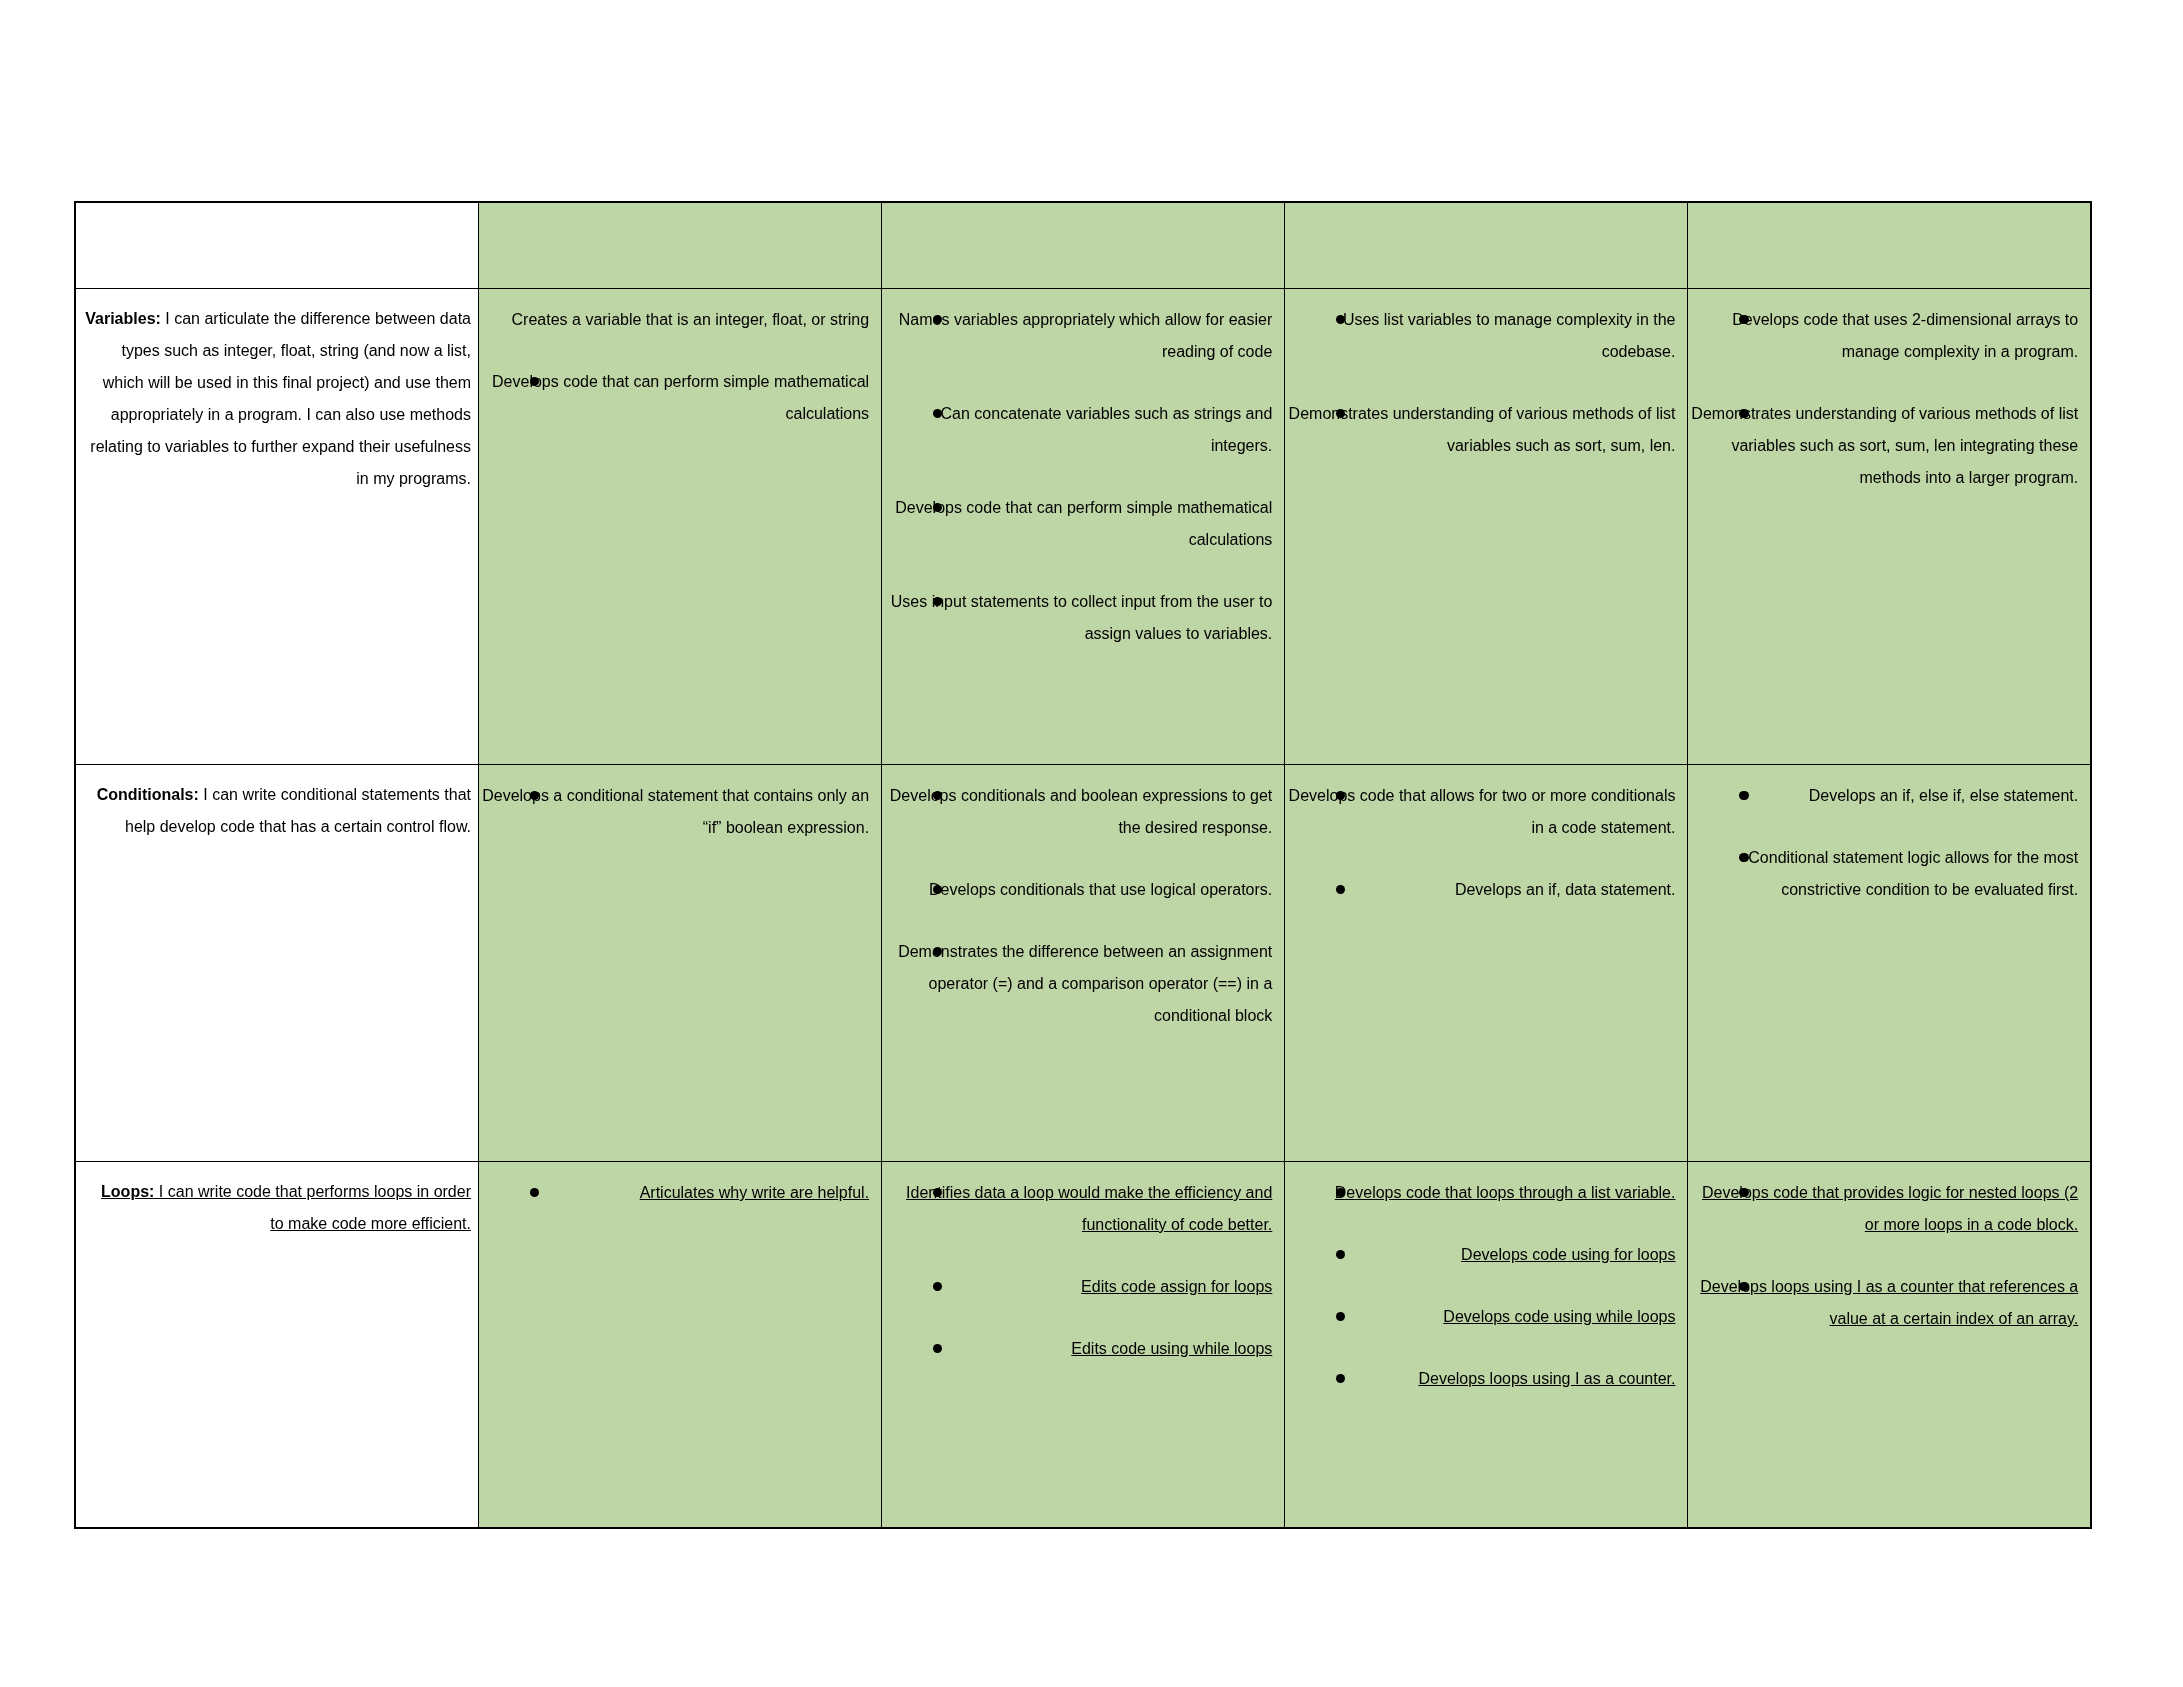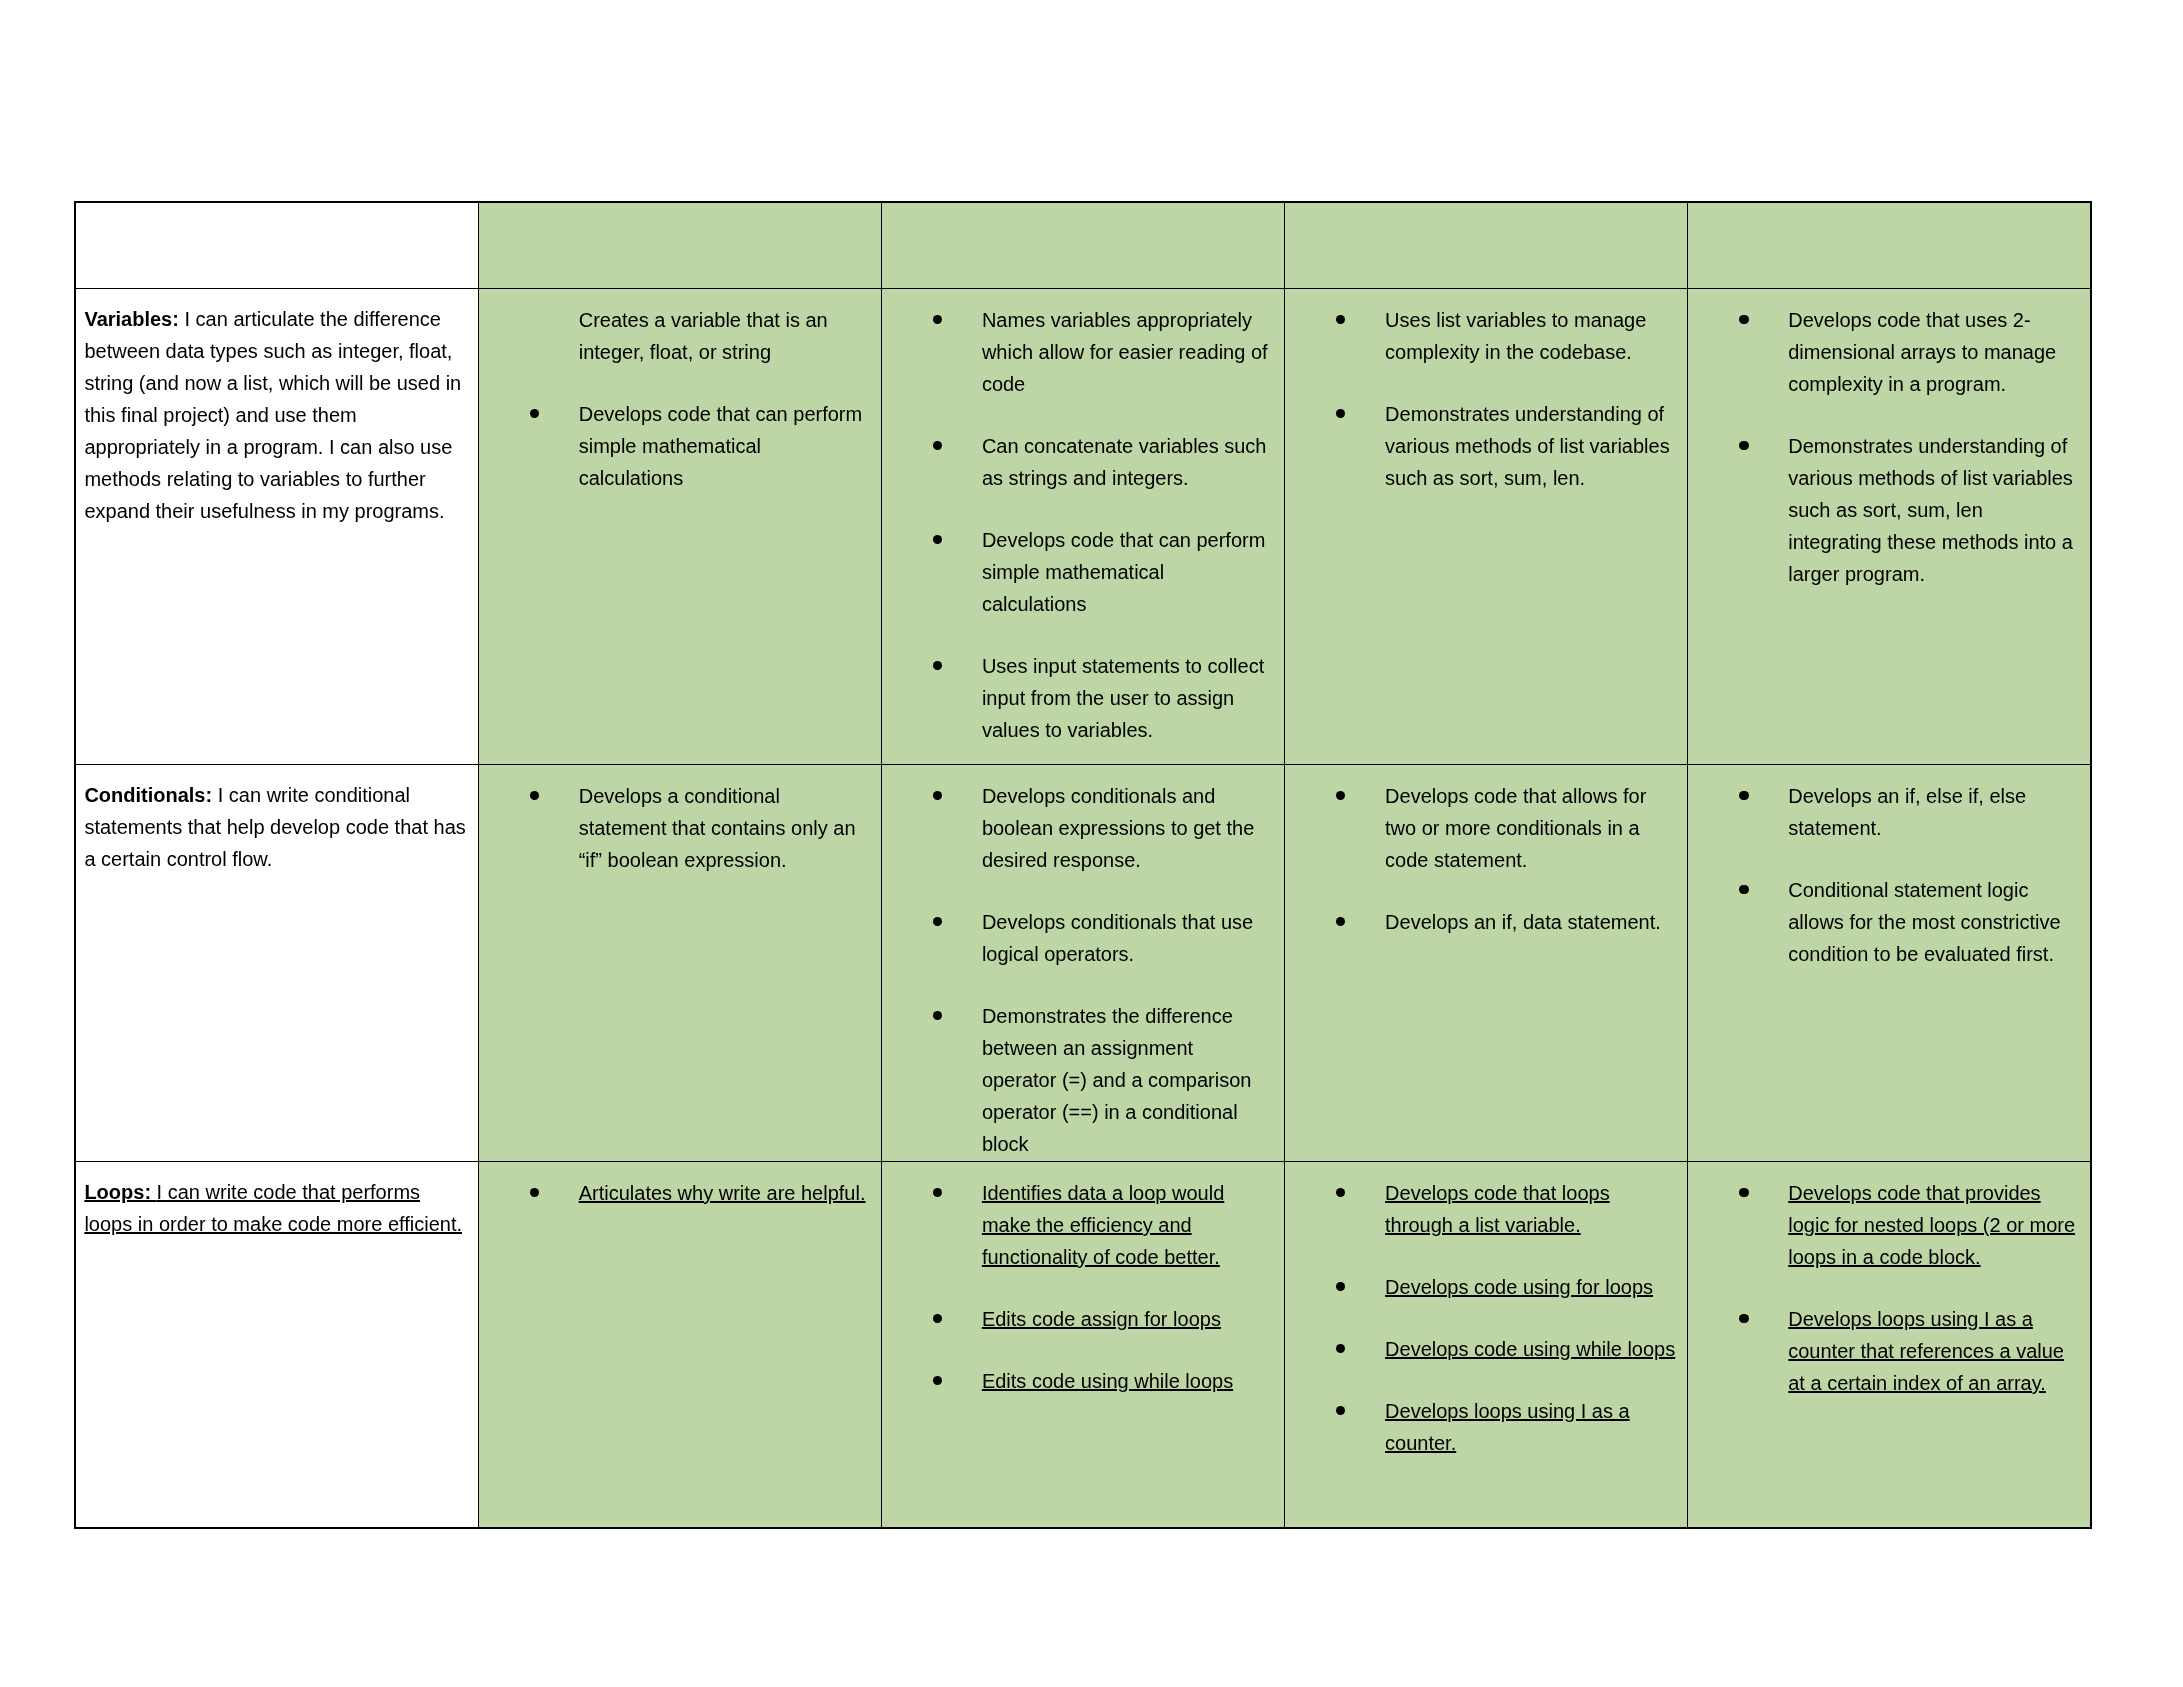--- a/index.html
+++ b/index.html
@@ -21,22 +21,23 @@
     top: 201px;
     width: 2018px;
     border-collapse: collapse;
     table-layout: fixed;
     border: 2.5px solid #000000;
   }
   table.rubric col { width: 20%; }
   table.rubric td {
     border: 1.7px solid #000000;
     vertical-align: top;
-    font-size: 20px;
+    font-size: 16px;
     line-height: 32px;
+    text-align: right;
   }
   tr.header-row td { height: 70px; }
   tr.row-variables td { height: 460px; }
   tr.row-conditionals td { height: 381px; }
   tr.row-loops td { height: 350px; text-decoration: underline; }
 
   td.criterion {
     background: #ffffff;
     padding: 13.5px 6.7px 0 8.4px;
   }
@@ -47,21 +48,20 @@
     padding: 15px 8.4px 0 0;
   }
 
   td.level ul {
     margin: 0;
     padding: 0;
     list-style: none;
   }
   td.level li {
     position: relative;
-    padding-left: 100px;
     padding-right: 3.4px;
     margin-bottom: 30px;
   }
   td.level li:last-child { margin-bottom: 0; }
   td.level li::before {
     content: "";
     position: absolute;
     left: 51px;
     top: 11px;
     width: 9.3px;

